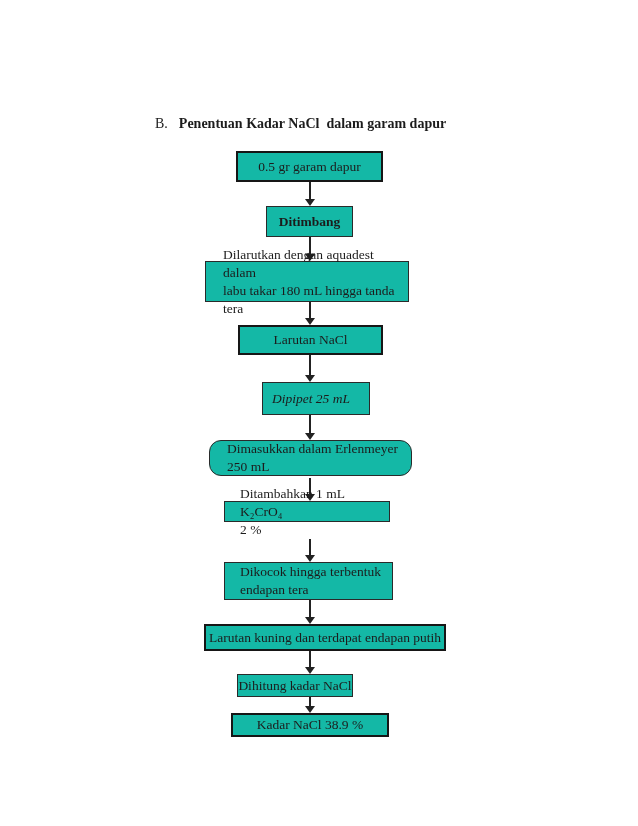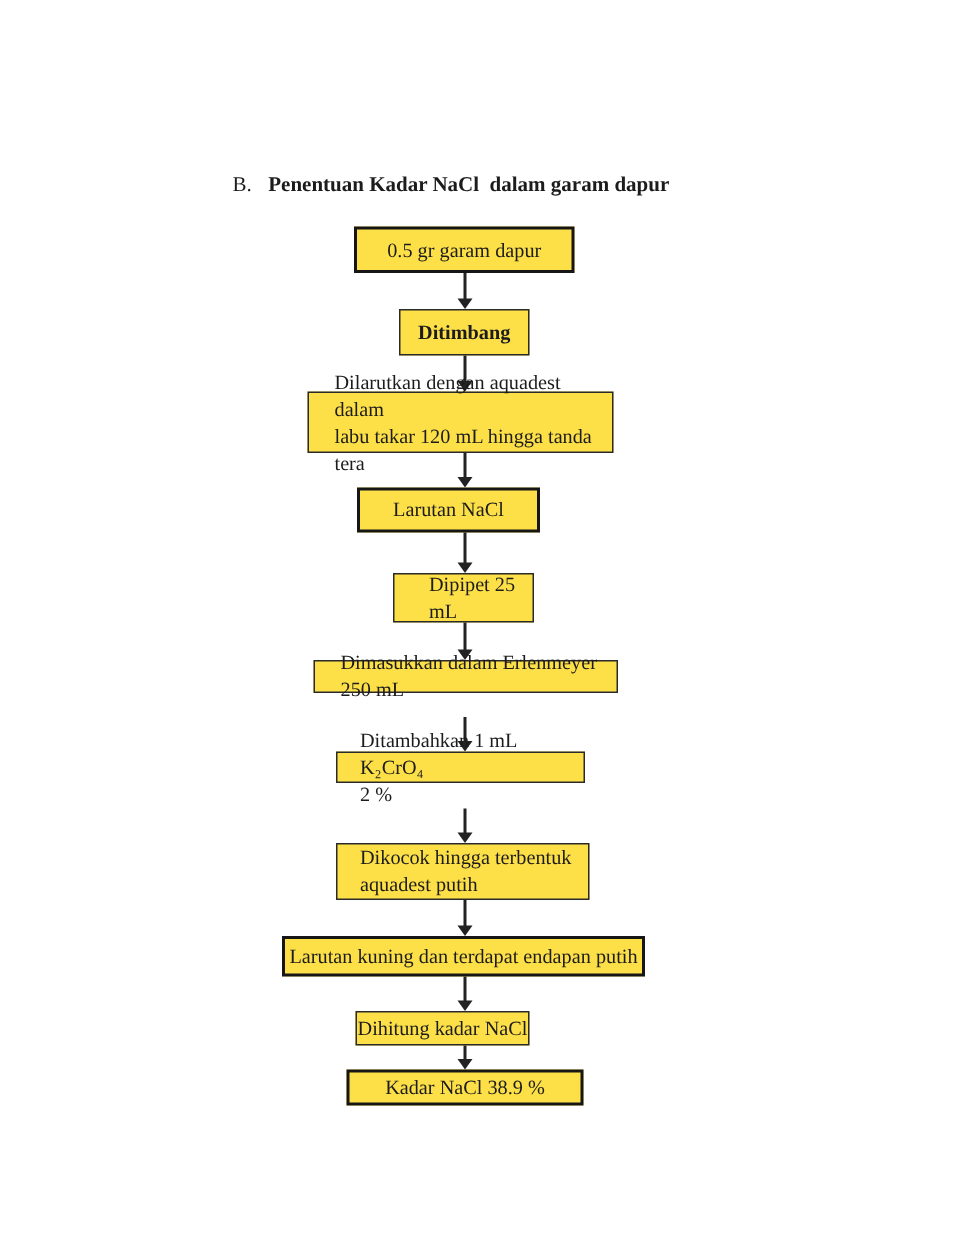--- a/index.html
+++ b/index.html
@@ -15,37 +15,37 @@
     position:absolute;left:155px;top:116px;
     font-size:14px;line-height:16px;
     display:flex;
   }
   .heading .marker{margin-right:11px;}
   .heading .htitle{white-space:pre;font-weight:bold;}
   .box{
     position:absolute;
     box-sizing:border-box;
     border:1px solid #2a2a2a;
-    background:#fde047;
+    background:#14b8a6;
     display:flex;flex-direction:column;justify-content:center;
     font-size:13.5px;line-height:18px;
     white-space:pre-line;
   }
   .box.center{align-items:center;text-align:center;}
   .box.left{align-items:flex-start;text-align:left;}
   .box.bold{border-width:2px;border-color:#161616;}
   .b1{left:236px;top:151px;width:147px;height:31px;}
   .b2{left:266px;top:206px;width:87px;height:31px;font-weight:bold;}
   .b3{left:205px;top:261px;width:204px;height:41px;padding-left:17px;padding-right:4px;}
-  .b4{left:238px;top:325px;width:122px;height:30px;}
-  .b5{left:262px;top:382px;width:94px;height:33px;padding-left:23px;}
-  .b6{left:209px;top:440px;width:203px;height:22px;padding-left:17px;}
+  .b4{left:238px;top:325px;width:145px;height:30px;}
+  .b5{left:262px;top:382px;width:108px;height:33px;padding-left:9px;font-style:italic;}
+  .b6{left:209px;top:440px;width:203px;height:36px;padding-left:17px;border-radius:12px;}
   .b7{left:224px;top:501px;width:166px;height:21px;padding-left:15px;}
   .b8{left:224px;top:562px;width:169px;height:38px;padding-left:15px;}
-  .b9{left:188px;top:624px;width:242px;height:27px;}
+  .b9{left:204px;top:624px;width:242px;height:27px;}
   .b10{left:237px;top:674px;width:116px;height:23px;}
   .b11{left:231px;top:713px;width:158px;height:24px;}
   .arrow{position:absolute;left:304px;width:12px;}
   .arrow .line{
     position:absolute;left:5px;top:0;
     width:1.5px;height:calc(100% - 6px);
     background:#222222;
   }
   .arrow .head{
     position:absolute;left:1px;bottom:0;
@@ -81,21 +81,21 @@
       <div class="head"></div>
     </div>
 
   <div class="box b2 center">Ditimbang</div>
   <div class="arrow a2">
       <div class="line"></div>
       <div class="head"></div>
     </div>
 
   <div class="box b3 left">Dilarutkan dengan aquadest dalam
-labu takar 120 mL hingga tanda tera</div>
+labu takar 180 mL hingga tanda tera</div>
   <div class="arrow a3">
       <div class="line"></div>
       <div class="head"></div>
     </div>
 
   <div class="box b4 bold center">Larutan NaCl</div>
   <div class="arrow a4">
       <div class="line"></div>
       <div class="head"></div>
     </div>
@@ -114,21 +114,21 @@
     </div>
 
   <div class="box b7 left">Ditambahkan 1 mL K₂CrO₄
 2 %</div>
   <div class="arrow a7">
       <div class="line"></div>
       <div class="head"></div>
     </div>
 
   <div class="box b8 left">Dikocok hingga terbentuk
-aquadest putih</div>
+endapan tera</div>
   <div class="arrow a8">
       <div class="line"></div>
       <div class="head"></div>
     </div>
 
   <div class="box b9 bold center">Larutan kuning dan terdapat endapan putih</div>
   <div class="arrow a9">
       <div class="line"></div>
       <div class="head"></div>
     </div>

